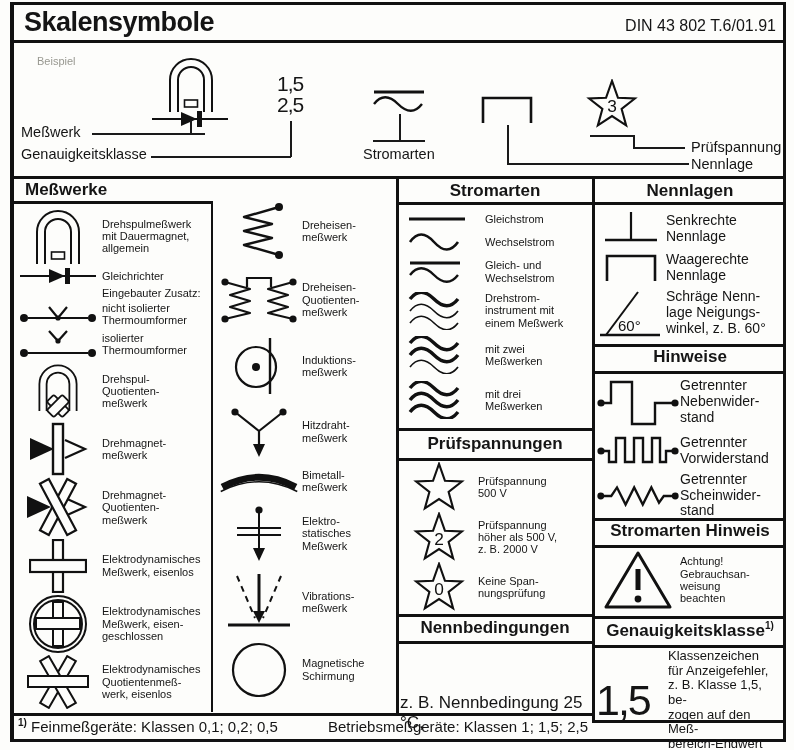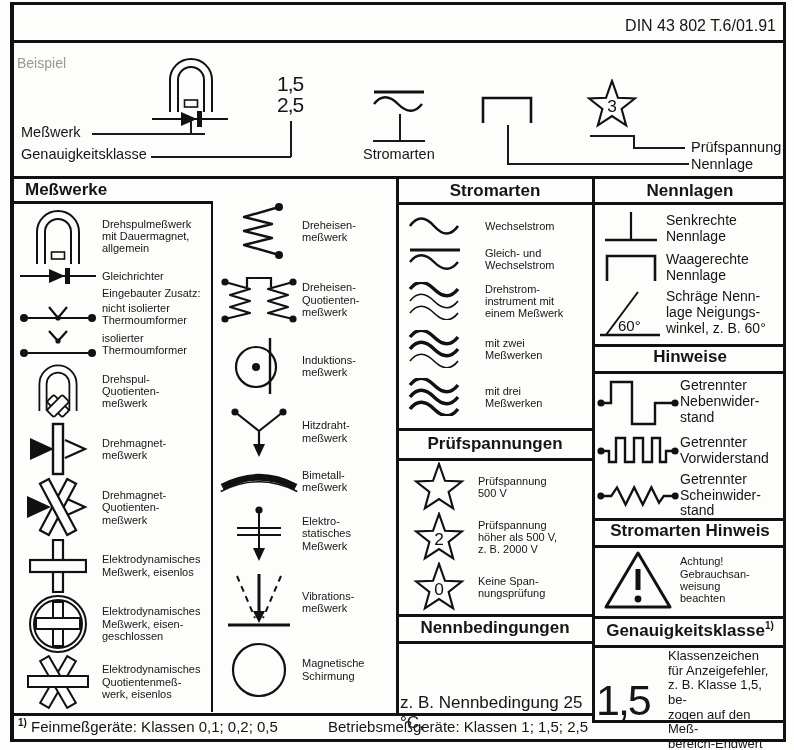--- a/index.html
+++ b/index.html
@@ -21,21 +21,21 @@
   .lbl{font-size:11px;line-height:1.12;white-space:pre-line;}
   #mw-left .icon-cell{width:88px;}
   #mw-right .icon-cell{width:86px;}
   #stromarten-list .icon-cell{width:78px;justify-content:flex-start;padding-left:7px;}
   #pruef-list .icon-cell{width:78px;}
   #nennlagen-list .icon-cell{width:70px;}
   #hinweise-list .icon-cell{width:84px;}
   #hinweise-list .lbl, #nennlagen-list .lbl{font-size:14px;}
   
   .beispiel{position:absolute;left:13px;top:43px;width:773px;height:133px;}
-  .bsp-label{position:absolute;left:4px;top:12px;font-size:14px;color:#989890;}
+  .bsp-label{position:absolute;left:24px;top:12px;font-size:11px;color:#989890;}
   .bsp-icon{position:absolute;}
   .bsp-klasse{position:absolute;left:264px;top:30px;font-size:21px;line-height:1.0;letter-spacing:-1px;}
   .cline{position:absolute;background:#1a1a1a;}
   .callout{position:absolute;font-size:14.5px;}
   
   .nb{position:absolute;left:400px;top:645px;width:190px;}
   .nb-intro{font-size:17px;margin-bottom:1px;margin-top:48px;}
   .nb-flex{display:flex;align-items:flex-start;}
   .nb-big{font-size:42px;font-weight:700;letter-spacing:-2px;line-height:1.0;flex:none;}
   .nb-big .u{border-bottom:4px solid #111;}
@@ -50,20 +50,21 @@
   
   .footnote{position:absolute;left:18px;top:717px;font-size:15px;}
   .fn-right{margin-left:50px;}
 </style>
 </head>
 <body>
 
 <div class="page">
   <div class="frame"></div>
 
+  <div class="page-title">Skalensymbole</div>
   <div class="doc-ref">DIN 43 802 T.6/01.91</div>
   <div class="ln" style="left:10px;top:40px;width:776px;height:3px"></div>
 
   <div class="beispiel">
     <div class="bsp-label">Beispiel</div>
     <div class="bsp-icon" style="left:152px;top:12px"><svg width="52" height="58" viewBox="0 0 52 58">
           <path d="M9,57 V25 a17,17 0 0 1 34,0 V57" fill="none" stroke="#111" stroke-width="10"></path>
           <path d="M9,57 V25 a17,17 0 0 1 34,0 V57" fill="none" stroke="#fdfdfb" stroke-width="6"></path>
           <rect x="19.5" y="45" width="13" height="7" fill="#fdfdfb" stroke="#111" stroke-width="1.6"></rect>
         </svg></div>
@@ -369,20 +370,28 @@
           <svg width="56" height="56" viewBox="0 0 56 56">
             <circle cx="28" cy="28" r="26" stroke="#111" fill="none" stroke-width="2.2"></circle>
           </svg>
         </div>
       <div class="lbl">Magnetische
 Schirmung</div>
     </div>
     </div>
   <div class="list" id="stromarten-list" style="left:400px;top:206px;width:190px;height:220px">
 
+  <div class="row">
+      <div class="icon-cell">
+          <svg width="60" height="10" viewBox="0 0 60 10">
+            <line x1="2" y1="5" x2="58" y2="5" stroke="#111" stroke-width="3"></line>
+          </svg>
+        </div>
+      <div class="lbl">Gleichstrom</div>
+    </div>
       <div class="row">
       <div class="icon-cell">
           <svg width="56" height="20" viewBox="0 0 56 20">
             <path d="M3,10 C10,0 18,0 27,10 C36,20 44,20 51,10" stroke="#111" fill="none" stroke-width="2.6"></path>
           </svg>
         </div>
       <div class="lbl">Wechselstrom</div>
     </div>
       <div class="row">
       <div class="icon-cell">

